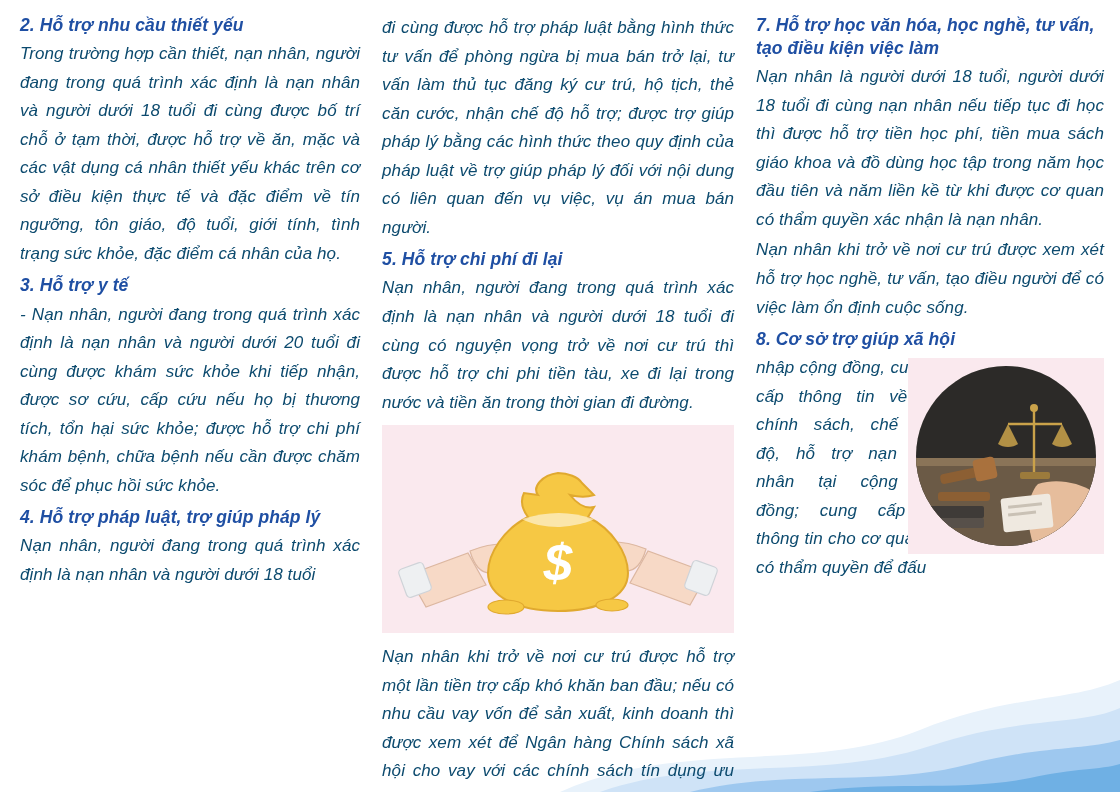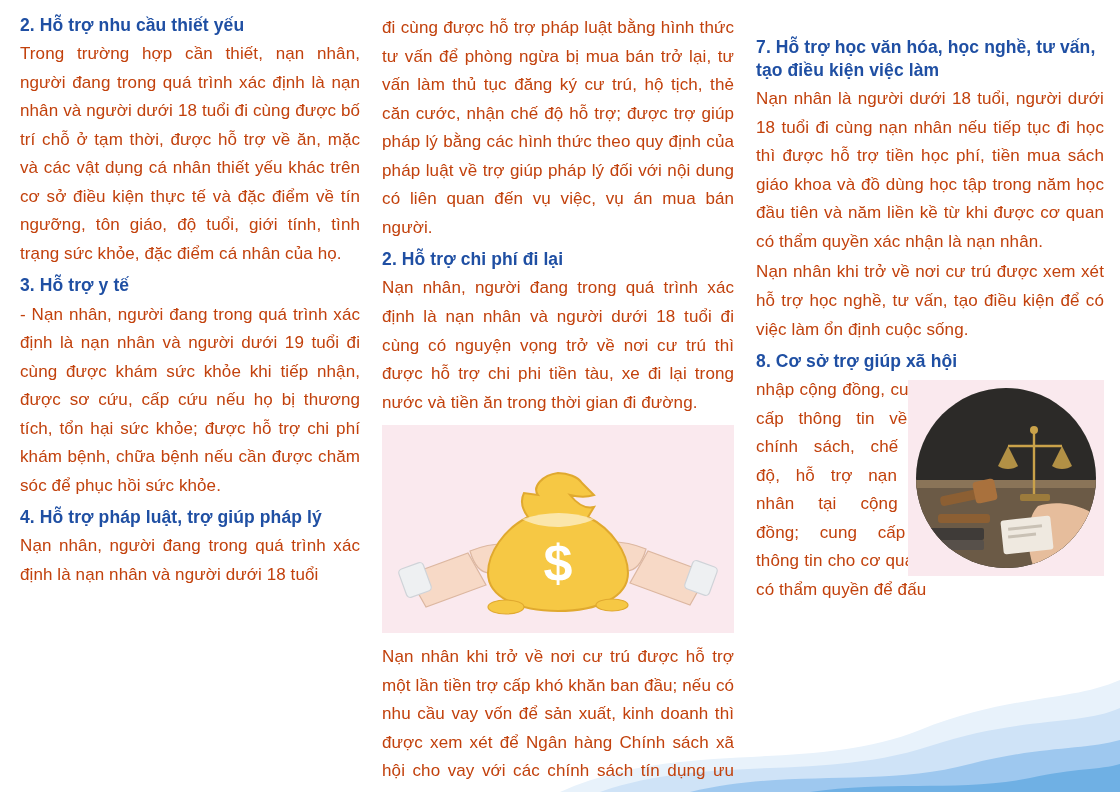--- a/index.html
+++ b/index.html
@@ -34,36 +34,37 @@
     top: 14px;
     left: 20px;
     right: 16px;
     bottom: 10px;
     display: flex;
     gap: 22px;
   }
   .col {
     width: 344px;
     position: relative;
+    font-style: italic;
   }
   .col.c1 { width: 344px; }
   .col.c2 { width: 352px; }
-  .col.c3 { width: 352px; margin-top: 22px; }
+  .col.c3 { width: 352px; }
 
   h3.heading {
     color: #1f4fa3;
     font-size: 17.5px;
     font-weight: bold;
     line-height: 1.32;
     margin: 0 0 3px 0;
     letter-spacing: 0.1px;
   }
   h3.heading.tight { margin-top: 6px; }
   p.body {
-    color: #c2410c;
+    color: #0c4a6e;
     font-size: 17px;
     line-height: 1.68;
     margin: 0 0 2px 0;
     text-align: justify;
     text-justify: inter-word;
     letter-spacing: 0.1px;
   }
   p.body.last { margin-bottom: 4px; }
 
   
@@ -108,28 +109,28 @@
       <path d="M250,150 C330,138 400,150 470,136 C515,126 540,128 560,122 L560,150 Z" fill="#6fb0e4"></path>
     </svg>
   </div>
 
   <div class="columns">
 
     <div class="col c1">
       <h3 class="heading">2. Hỗ trợ nhu cầu thiết yếu</h3>
       <p class="body">Trong trường hợp cần thiết, nạn nhân, người đang trong quá trình xác định là nạn nhân và người dưới 18 tuổi đi cùng được bố trí chỗ ở tạm thời, được hỗ trợ về ăn, mặc và các vật dụng cá nhân thiết yếu khác trên cơ sở điều kiện thực tế và đặc điểm về tín ngưỡng, tôn giáo, độ tuổi, giới tính, tình trạng sức khỏe, đặc điểm cá nhân của họ.</p>
       <h3 class="heading tight">3. Hỗ trợ y tế</h3>
-      <p class="body">- Nạn nhân, người đang trong quá trình xác định là nạn nhân và người dưới 19 tuổi đi cùng được khám sức khỏe khi tiếp nhận, được sơ cứu, cấp cứu nếu họ bị thương tích, tổn hại sức khỏe; được hỗ trợ chi phí khám bệnh, chữa bệnh nếu cần được chăm sóc để phục hồi sức khỏe.</p>
+      <p class="body">- Nạn nhân, người đang trong quá trình xác định là nạn nhân và người dưới 20 tuổi đi cùng được khám sức khỏe khi tiếp nhận, được sơ cứu, cấp cứu nếu họ bị thương tích, tổn hại sức khỏe; được hỗ trợ chi phí khám bệnh, chữa bệnh nếu cần được chăm sóc để phục hồi sức khỏe.</p>
       <h3 class="heading tight">4. Hỗ trợ pháp luật, trợ giúp pháp lý</h3>
       <p class="body last">Nạn nhân, người đang trong quá trình xác định là nạn nhân và người dưới 18 tuổi</p>
     </div>
 
     <div class="col c2">
       <p class="body">đi cùng được hỗ trợ pháp luật bằng hình thức tư vấn để phòng ngừa bị mua bán trở lại, tư vấn làm thủ tục đăng ký cư trú, hộ tịch, thẻ căn cước, nhận chế độ hỗ trợ; được trợ giúp pháp lý bằng các hình thức theo quy định của pháp luật về trợ giúp pháp lý đối với nội dung có liên quan đến vụ việc, vụ án mua bán người.</p>
-      <h3 class="heading tight">2. Hỗ trợ chi phí đi lại</h3>
+      <h3 class="heading tight">5. Hỗ trợ chi phí đi lại</h3>
       <p class="body">Nạn nhân, người đang trong quá trình xác định là nạn nhân và người dưới 18 tuổi đi cùng có nguyện vọng trở về nơi cư trú thì được hỗ trợ chi phi tiền tàu, xe đi lại trong nước và tiền ăn trong thời gian đi đường.</p>
 
       <div class="illus-money">
         <svg width="352" height="208" viewBox="0 0 352 208" xmlns="http://www.w3.org/2000/svg" aria-hidden="true">
           <rect width="352" height="208" fill="#fae9ee"></rect>
 
           <g>
             <path d="M26,150 L86,128 L104,160 L44,182 Z" fill="#f7d9c6" stroke="#dcb7a0" stroke-width="1.2"></path>
             <rect x="20" y="140" width="26" height="30" rx="4" transform="rotate(-20 33 155)" fill="#eef0f2" stroke="#cfd3d8" stroke-width="1.2"></rect>
             <path d="M88,126 C112,116 140,116 160,128 C152,140 130,148 108,148 C98,148 92,140 88,126 Z" fill="#f7d9c6" stroke="#dcb7a0" stroke-width="1.2"></path>
@@ -149,21 +150,21 @@
           <ellipse cx="230" cy="180" rx="16" ry="6" fill="#f6c844" stroke="#e0a92f" stroke-width="1.2"></ellipse>
         </svg>
       </div>
 
       <p class="body">Nạn nhân khi trở về nơi cư trú được hỗ trợ một lần tiền trợ cấp khó khăn ban đầu; nếu có nhu cầu vay vốn để sản xuất, kinh doanh thì được xem xét để Ngân hàng Chính sách xã hội cho vay với các chính sách tín dụng ưu đãi theo quy định của pháp luật.</p>
     </div>
 
     <div class="col c3">
       <h3 class="heading">7. Hỗ trợ học văn hóa, học nghề, tư vấn, tạo điều kiện việc làm</h3>
       <p class="body">Nạn nhân là người dưới 18 tuổi, người dưới 18 tuổi đi cùng nạn nhân nếu tiếp tục đi học thì được hỗ trợ tiền học phí, tiền mua sách giáo khoa và đồ dùng học tập trong năm học đầu tiên và năm liền kề từ khi được cơ quan có thẩm quyền xác nhận là nạn nhân.</p>
-      <p class="body">Nạn nhân khi trở về nơi cư trú được xem xét hỗ trợ học nghề, tư vấn, tạo điều kiện để có việc làm ổn định cuộc sống.</p>
+      <p class="body">Nạn nhân khi trở về nơi cư trú được xem xét hỗ trợ học nghề, tư vấn, tạo điều người để có việc làm ổn định cuộc sống.</p>
       <h3 class="heading tight">8. Cơ sở trợ giúp xã hội</h3>
 
       <div class="clearfix">
         <div class="photo-wrap">
           <div class="photo-circle">
             <svg width="180" height="180" viewBox="0 0 180 180" xmlns="http://www.w3.org/2000/svg" aria-hidden="true">
               <rect width="180" height="180" fill="#2c2a28"></rect>
               <rect y="96" width="180" height="84" fill="#6b5a46"></rect>
               <rect y="92" width="180" height="8" fill="#8a7458"></rect>
 

